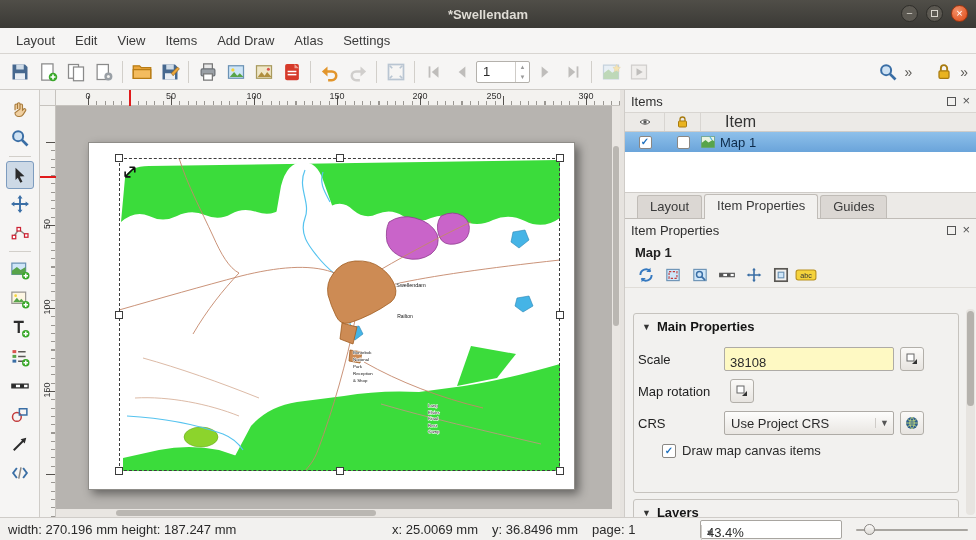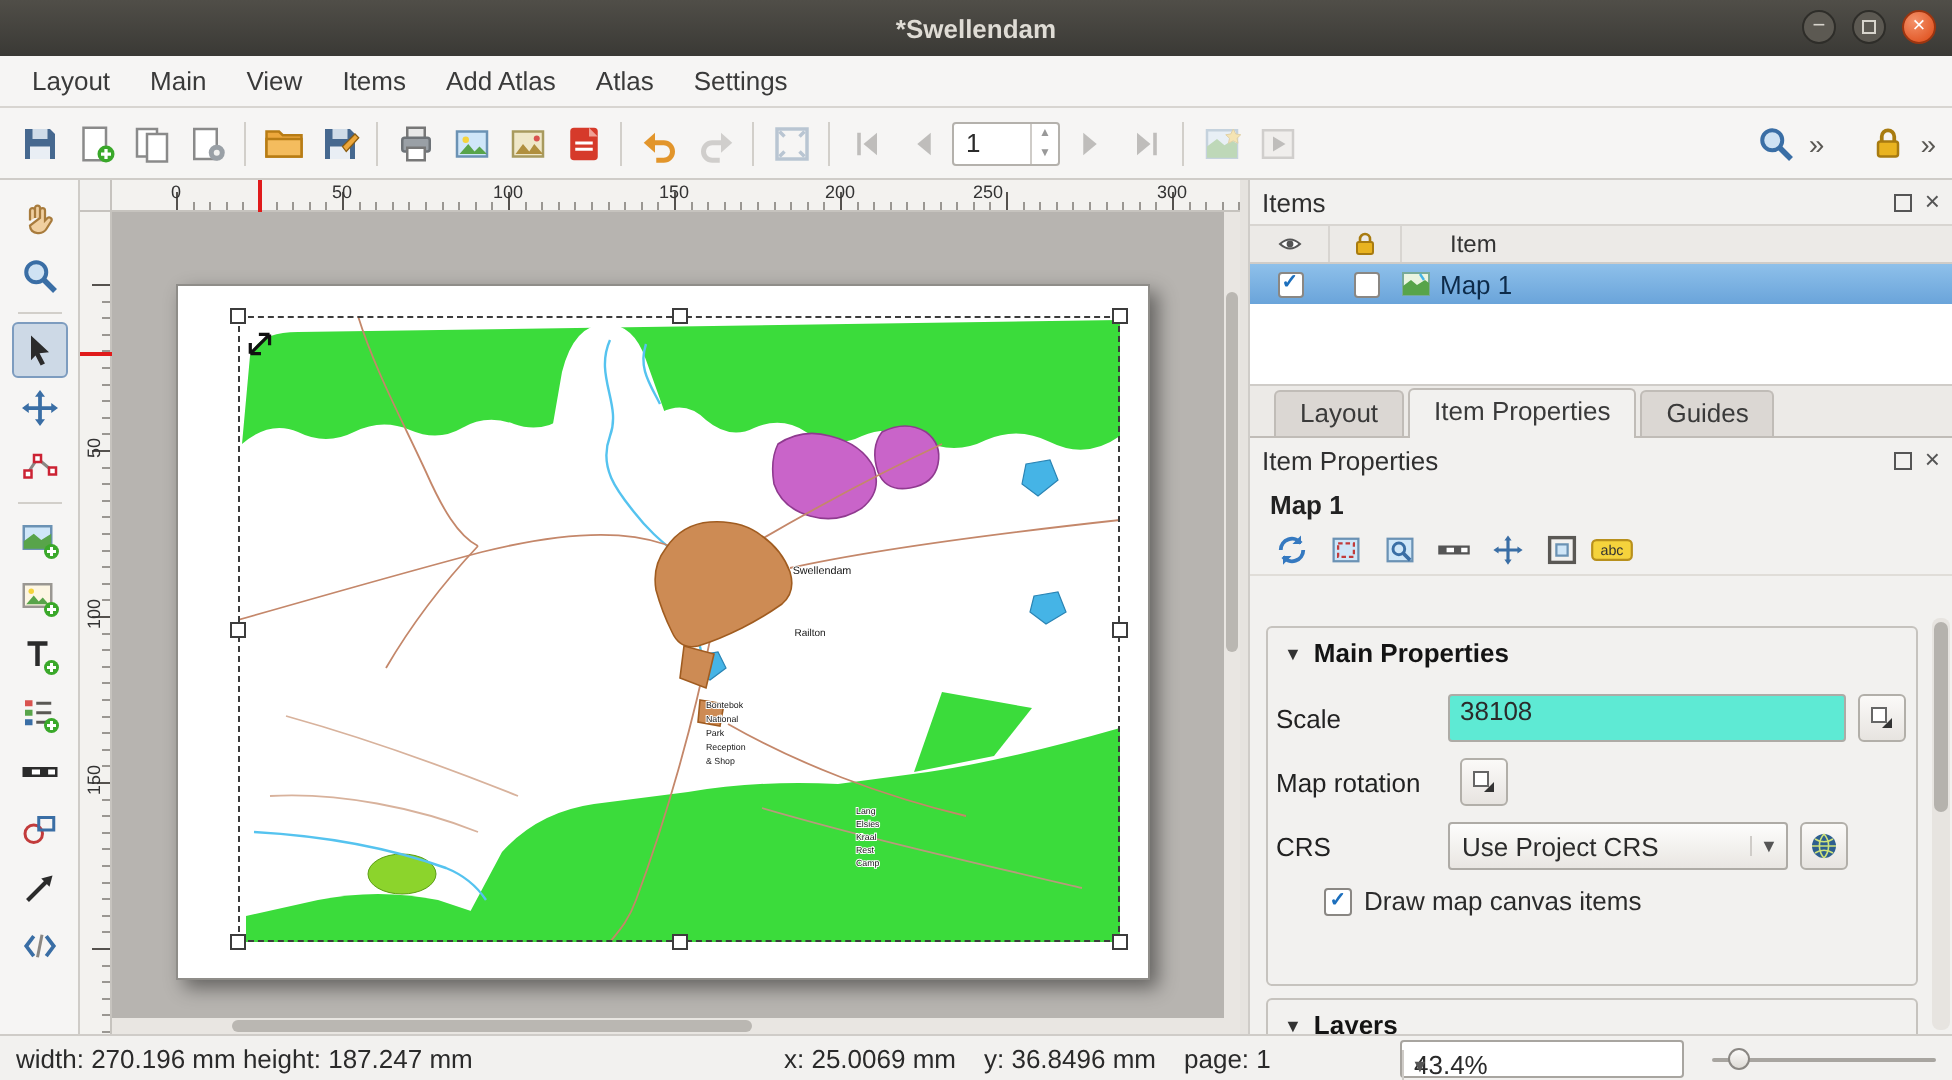--- a/index.html
+++ b/index.html
@@ -68,21 +68,21 @@
   .hsb .thumb{position:absolute;top:1px;left:60px;height:6px;width:260px;background:#bab7b2;border-radius:3px}
 
   
   .rightpanel{position:absolute;left:624px;top:90px;width:352px;height:427px;background:#f2f1ef;border-left:1px solid #cfccc8}
   .splitter{position:absolute;left:620px;top:90px;width:4px;height:427px;background:#e6e3df}
   .paneltitle{height:22px;display:flex;align-items:center;padding:0 6px;color:#2f2f2f}
   .paneltitle .t{flex:1;font-size:13px}
   .pbtns{display:flex;gap:6px;align-items:center}
   .pfloat{width:9px;height:9px;border:1px solid #555}
   .pclose{font-size:13px;color:#555;line-height:10px}
-  .itemshead{height:20px;background:#eceae7;border-top:1px solid #d8d5d1;border-bottom:1px solid #cfccc8;display:flex;align-items:center;font-size:12px;color:#333}
+  .itemshead{height:20px;background:#eceae7;border-top:1px solid #d8d5d1;border-bottom:1px solid #cfccc8;display:flex;align-items:center;font-size:16px;color:#333}
   .itemshead .c1{width:40px;display:flex;justify-content:center;border-right:1px solid #d8d5d1;height:100%;align-items:center}
   .itemshead .c2{width:36px;display:flex;justify-content:center;border-right:1px solid #d8d5d1;height:100%;align-items:center}
   .itemshead .c3{flex:1;padding-left:24px}
   .itemslist{height:61px;background:#fff;border-bottom:1px solid #cfccc8}
   .itemrow{height:20px;display:flex;align-items:center;background:linear-gradient(#8ec0ea,#6aa4da)}
   .itemrow .c1{width:40px;display:flex;justify-content:center}
   .itemrow .c2{width:36px;display:flex;justify-content:center}
   .itemrow .c3{flex:1;display:flex;align-items:center;gap:5px;color:#0d2b4a}
   .cb{width:13px;height:13px;background:#fff;border:1px solid #8a8783;border-radius:2px;
       display:flex;align-items:center;justify-content:center;font-size:10px;color:#1c6fbd;font-weight:bold;line-height:1}
@@ -92,22 +92,22 @@
   .tab.active{background:#f2f1ef;padding-bottom:6px;margin-bottom:-1px}
   .subtitle{padding:4px 10px 2px;font-weight:bold;color:#222}
   .minitools{height:26px;display:flex;align-items:center;padding-left:8px;gap:5px;border-bottom:1px solid #e0ddd8}
   .mbtn{width:22px;height:22px;border-radius:3px;display:flex;align-items:center;justify-content:flex-end}
   .props{position:absolute;left:0;top:217px;width:352px;bottom:0;overflow:hidden}
   .groupbox{position:absolute;left:8px;right:18px;border:1px solid #c6c3be;border-radius:3px;background:#f2f1ef}
   .ghead{display:flex;align-items:center;gap:6px;padding:5px 8px;font-weight:bold;color:#141414}
   .tri{font-size:9px;color:#333}
   .frow{display:flex;align-items:center;margin:8px 4px}
   .flabel{width:86px;color:#222}
-  .tinput{width:199px;height:24px;background:#5eead4;border:1px solid #aeaba6;border-radius:2px;
-      display:flex;align-items:flex-start;padding-left:5px}
+  .tinput{width:170px;height:24px;background:#fef9c3;border:1px solid #aeaba6;border-radius:2px;
+      display:flex;align-items:flex-end;padding-left:5px}
   .spinner{justify-content:space-between;padding-right:0}
   .spbtns{width:16px;height:22px;display:flex;flex-direction:column;border-left:1px solid #cfccc8}
   .spbtns span{flex:1;font-size:6px;color:#777;text-align:center;line-height:11px}
   .combo{width:170px;height:24px;background:linear-gradient(#fdfdfc,#e9e6e2);border:1px solid #aeaba6;border-radius:2px;
       display:flex;align-items:center;padding-left:6px}
   .combo .arrow{margin-left:auto;width:18px;text-align:center;color:#555;border-left:1px solid #cfccc8;font-size:9px}
   .ovr{width:24px;height:24px;margin-left:6px;background:linear-gradient(#fbfaf8,#e7e4e0);
       border:1px solid #b2afa9;border-radius:3px;display:flex;align-items:center;justify-content:center}
   .pscroll{position:absolute;right:2px;top:2px;width:9px;bottom:2px;background:#e7e4e0;border-radius:4px}
   .pscroll .thumb{position:absolute;left:1px;top:2px;width:7px;height:95px;background:#b5b2ad;border-radius:4px}
@@ -134,24 +134,24 @@
   <span class="title">*Swellendam</span>
   <div class="winbtns">
     <div class="wbtn">−</div>
     <div class="wbtn"><span class="maxglyph"></span></div>
     <div class="wbtn close">×</div>
   </div>
 </div>
 
 <div class="menubar">
   <span class="menuitem">Layout</span>
-  <span class="menuitem">Main</span>
+  <span class="menuitem">Edit</span>
   <span class="menuitem">View</span>
   <span class="menuitem">Items</span>
-  <span class="menuitem">Add Atlas</span>
+  <span class="menuitem">Add Draw</span>
   <span class="menuitem">Atlas</span>
   <span class="menuitem">Settings</span>
 </div>
 
 <div class="toolbar">
   <div class="tbtn">
     <svg width="20" height="20" viewBox="0 0 16 16">
         <path d="M2 2h10l2 2v10H2z" fill="#46688f"></path>
         <rect x="5" y="2" width="6" height="4" fill="#d0dce8"></rect>
         <rect x="4" y="9" width="8" height="5" fill="#e9eef4"></rect>

